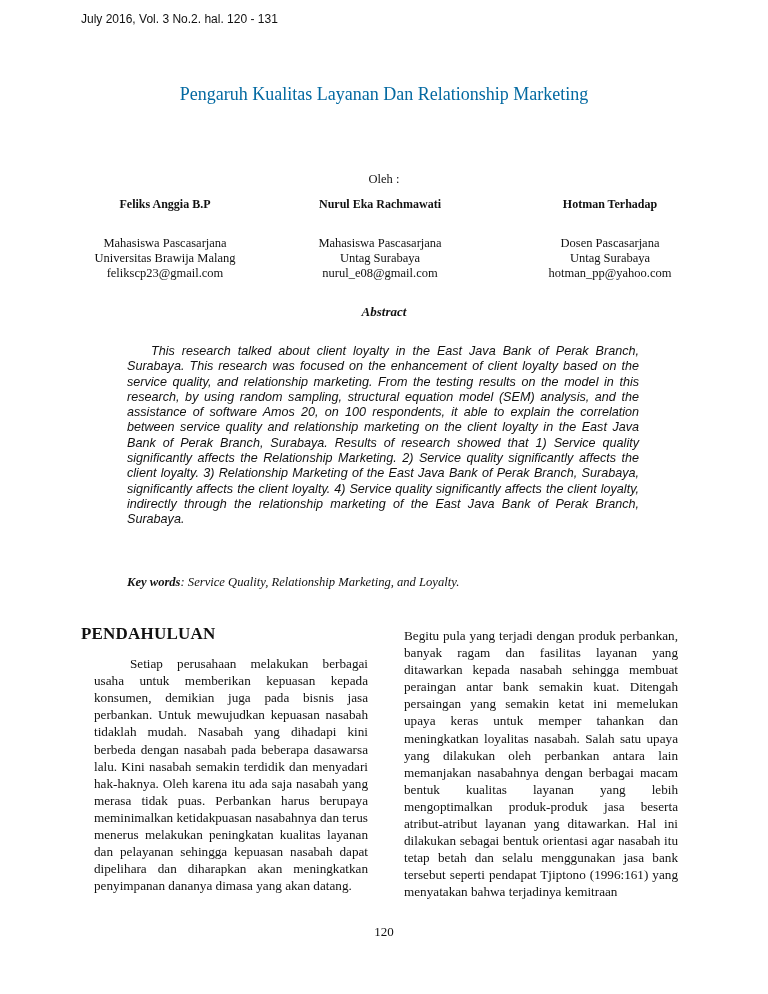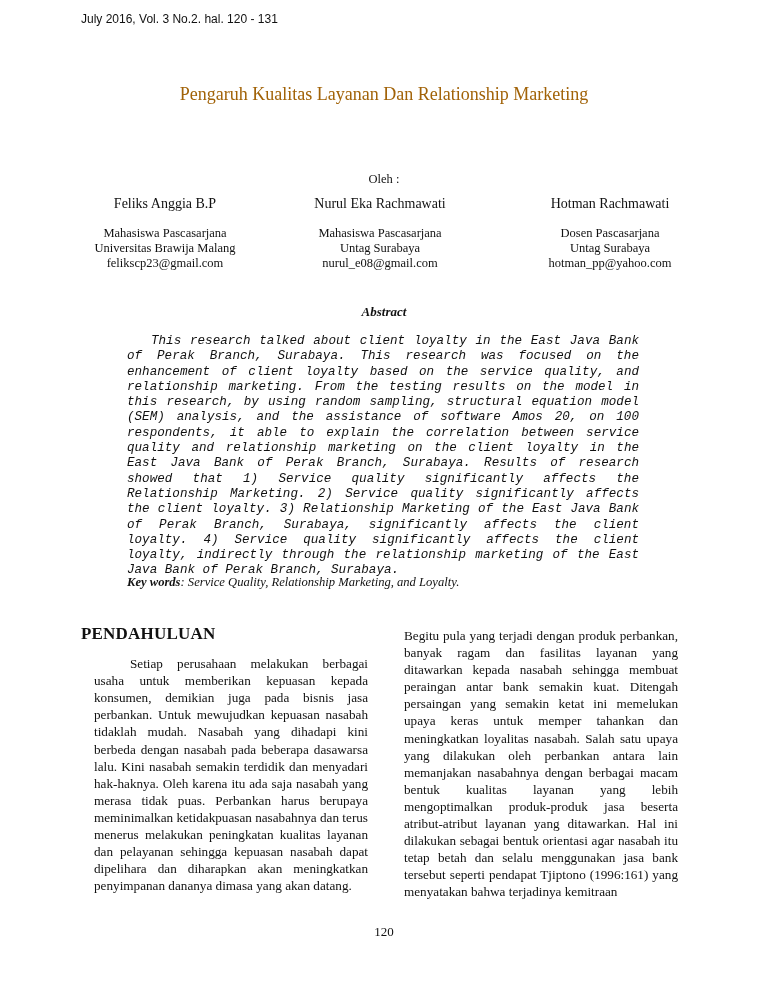--- a/index.html
+++ b/index.html
@@ -1,27 +1,27 @@
 <!DOCTYPE html>
 <html><head>
   <meta charset="utf-8">
   <style>
     html, body { margin: 0; padding: 0; background: #ffffff; }
     body { width: 768px; height: 994px; position: relative; overflow: hidden; color: #111; }
     .running-head { position: absolute; left: 81px; top: 12px; font-family: "Liberation Sans", sans-serif; font-size: 12px; line-height: 14px; color: #111; }
-    .title { position: absolute; left: 0; width: 768px; top: 84px; text-align: center; font-family: "Liberation Serif", serif; font-size: 18px; line-height: 20px; color: #a16207; }
+    .title { position: absolute; left: 0; width: 768px; top: 84px; text-align: center; font-family: "Liberation Serif", serif; font-size: 18px; line-height: 20px; color: #0369a1; }
     .oleh { position: absolute; left: 0; width: 768px; top: 172px; text-align: center; font-family: "Liberation Serif", serif; font-size: 12.5px; }
     .author { position: absolute; top: 196px; text-align: center; font-family: "Liberation Serif", serif; }
-    .author .name { font-weight: normal; font-size: 14px; line-height: 16px; margin-bottom: 14px; }
+    .author .name { font-weight: bold; font-size: 12px; line-height: 16px; margin-bottom: 24px; }
     .author .aff { font-size: 12.5px; line-height: 15px; }
     .a1 { left: 80px; width: 170px; }
     .a2 { left: 253px; width: 254px; }
     .a3 { left: 530px; width: 160px; }
     .abstract-head { position: absolute; left: 0; width: 768px; top: 304px; text-align: center; font-family: "Liberation Serif", serif; font-weight: bold; font-style: italic; font-size: 13px; }
-    .abstract { position: absolute; left: 127px; width: 512px; top: 334px; font-family: Liberation Mono, monospace; font-style: italic; font-size: 12.6px; line-height: 15.3px; text-align: justify; }
+    .abstract { position: absolute; left: 127px; width: 512px; top: 344px; font-family: Liberation Sans, sans-serif; font-style: italic; font-size: 12.6px; line-height: 15.3px; text-align: justify; }
     .abstract p { margin: 0; }
     .abstract p.first { text-indent: 24px; }
     .keywords { position: absolute; left: 127px; width: 512px; top: 575px; font-family: "Liberation Serif", serif; font-style: italic; font-size: 12.6px; }
     .keywords b { font-style: italic; }
     .col { position: absolute; font-family: "Liberation Serif", serif; font-size: 13.2px; line-height: 17.1px; text-align: justify; }
     .col-left { left: 81px; width: 300px; top: 625px; }
     .col-right { left: 391px; width: 300px; top: 614px; }
     .section-head { font-weight: bold; font-size: 17px; margin: 0 0 6px 0; letter-spacing: 0.2px; }
     .col p { margin: 13px; }
     .col-left p { text-indent: 36px; }
@@ -46,21 +46,21 @@
   <div class="aff">Universitas Brawija Malang</div>
   <div class="aff">felikscp23@gmail.com</div>
 </div>
 <div class="author a2">
   <div class="name">Nurul Eka Rachmawati</div>
   <div class="aff">Mahasiswa Pascasarjana</div>
   <div class="aff">Untag Surabaya</div>
   <div class="aff">nurul_e08@gmail.com</div>
 </div>
 <div class="author a3">
-  <div class="name">Hotman Rachmawati</div>
+  <div class="name">Hotman Terhadap</div>
   <div class="aff">Dosen Pascasarjana</div>
   <div class="aff">Untag Surabaya</div>
   <div class="aff">hotman_pp@yahoo.com</div>
 </div>
 
 <div class="abstract-head">Abstract</div>
 
 <div class="abstract">
   <p class="first">This research talked about client loyalty in the East Java Bank of Perak Branch, Surabaya. This research was focused on the enhancement of client loyalty based on the service quality, and relationship marketing. From the testing results on the model in this research, by using random sampling, structural equation model (SEM) analysis, and the assistance of software Amos 20, on 100 respondents, it able to explain the correlation between service quality and relationship marketing on the client loyalty in the East Java Bank of Perak Branch, Surabaya. Results of research showed that 1) Service quality significantly affects the Relationship Marketing. 2) Service quality significantly affects the client loyalty. 3) Relationship Marketing of the East Java Bank of Perak Branch, Surabaya, significantly affects the client loyalty. 4) Service quality significantly affects the client loyalty, indirectly through the relationship marketing of the East Java Bank of Perak Branch, Surabaya.</p>
 </div>

